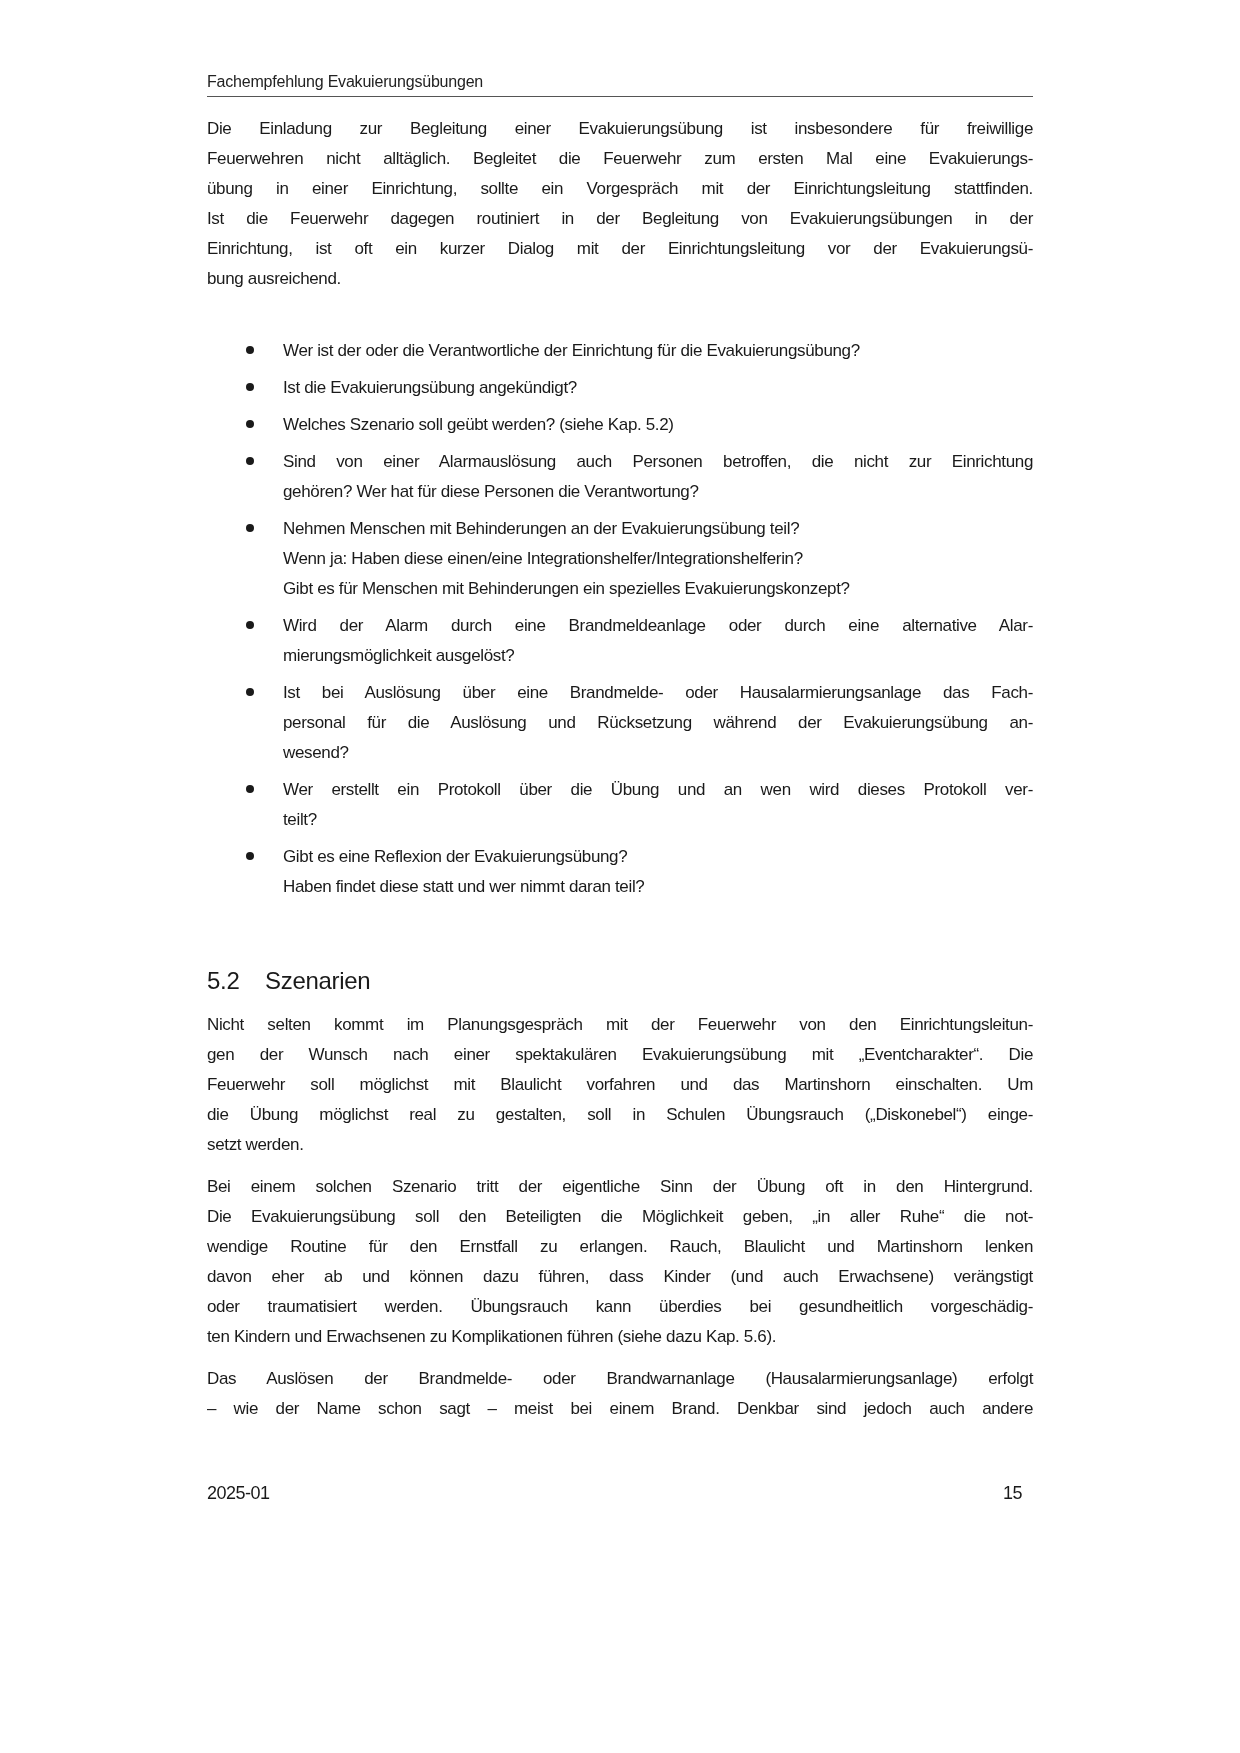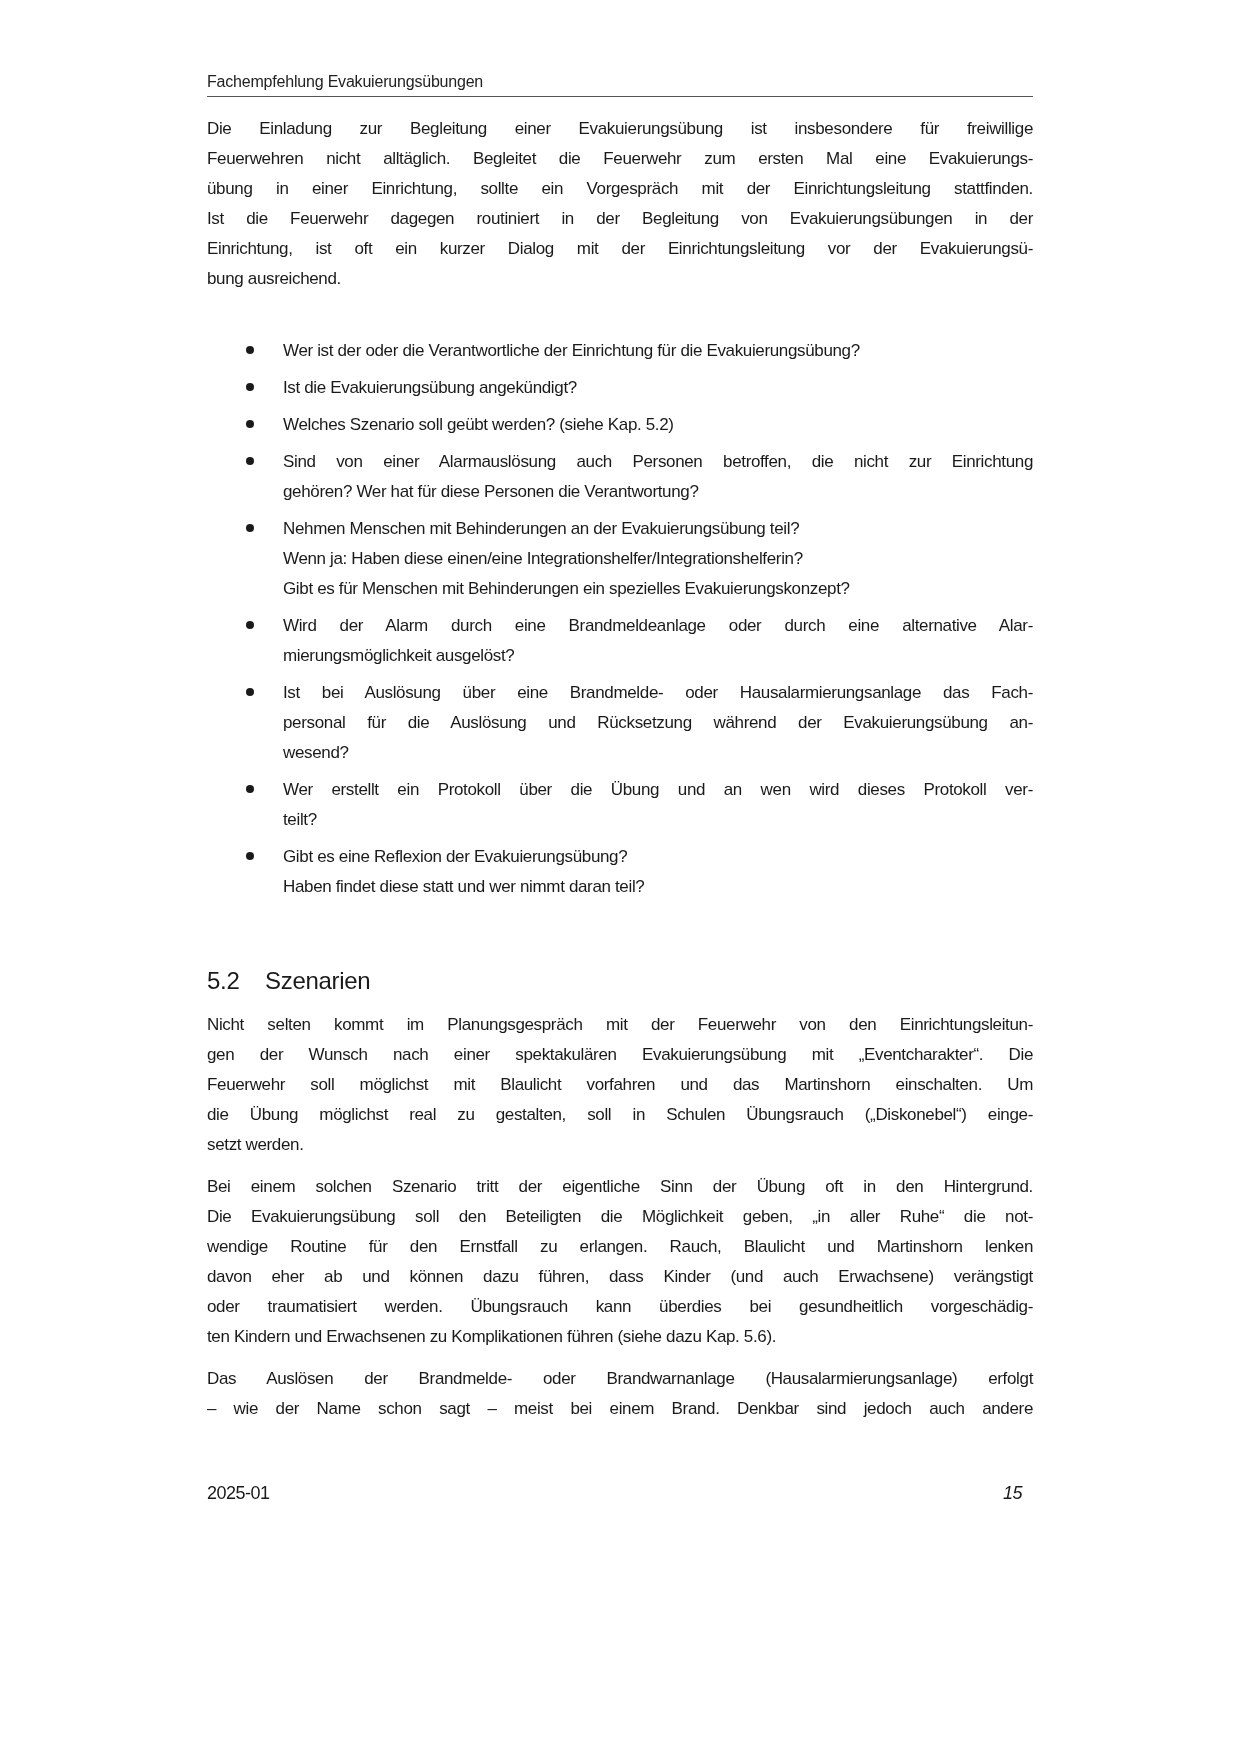--- a/index.html
+++ b/index.html
@@ -10,21 +10,21 @@
   .header-rule { position:absolute; left:207px; top:96px; width:826px; height:0; border-top:1.3px solid #555; }
   .line { position:absolute; left:207px; width:826px; font-size:17px; line-height:24px;
           text-align:justify; text-align-last:justify; white-space:nowrap; letter-spacing:-0.35px; }
   .line.last { text-align-last:left; }
   .line.ind { left:283px; width:750px; }
   .bullet { position:absolute; left:246px; width:10px; height:10px; }
   .bullet::before { content:""; position:absolute; left:0; top:0; width:8px; height:8px; border-radius:50%; background:#1a1a1a; }
   .heading { position:absolute; left:207px; top:1080px; font-size:24px; line-height:30px; color:#1a1a1a; letter-spacing:-0.3px; }
   .heading .num { display:inline-block; width:58px; }
   .footer-left { position:absolute; left:207px; top:1663px; font-size:18px; letter-spacing:-0.5px; }
-  .footer-right { position:absolute; left:1003px; top:1663px; font-size:18px; letter-spacing:-0.5px;font-style:italic; }
+  .footer-right { position:absolute; left:1003px; top:1663px; font-size:18px; letter-spacing:-0.5px; }
 </style>
 </head>
 <body>
 
 <div class="page">
 
   <div class="running-header">Fachempfehlung Evakuierungsübungen</div>
   <div class="header-rule"></div>
 
   <div>

